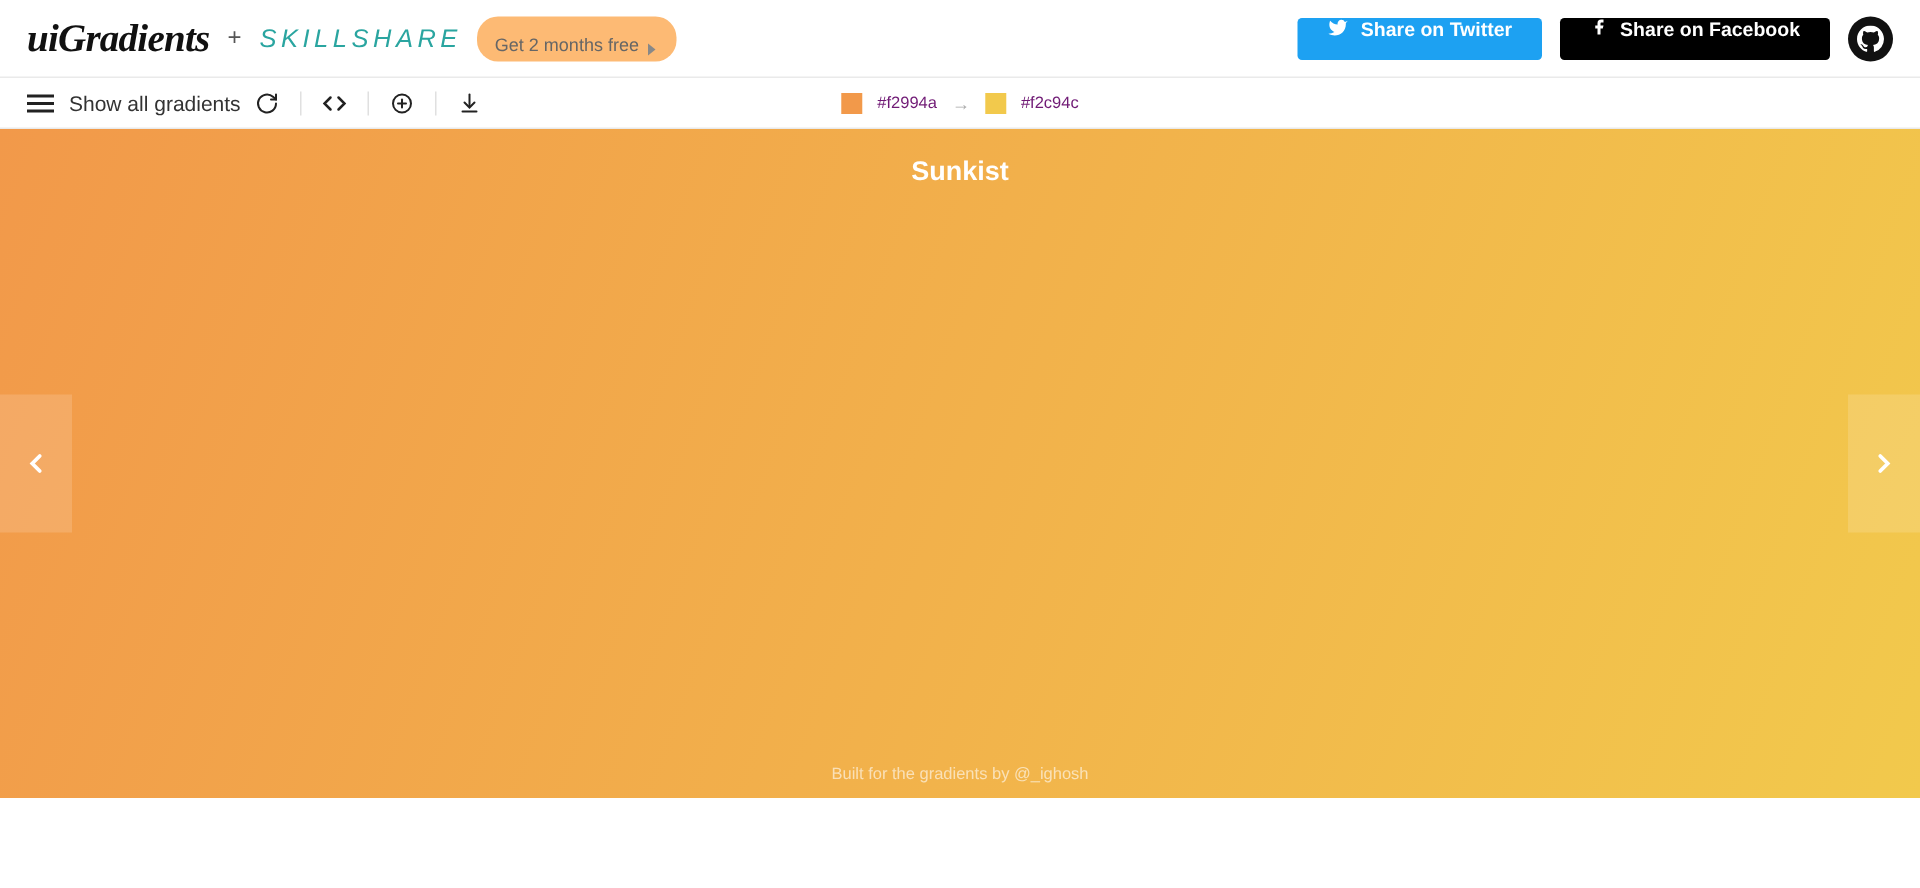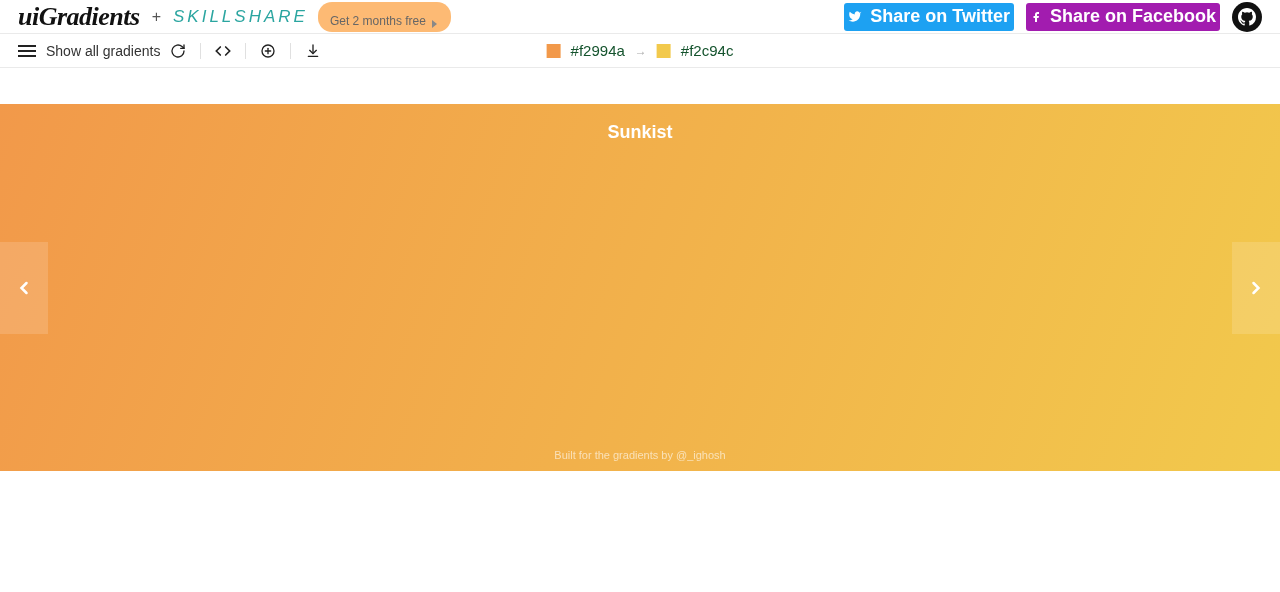--- a/index.html
+++ b/index.html
@@ -4,21 +4,21 @@
 <style>
 * { margin: 0; padding: 0; box-sizing: border-box; }
 body {
   font-family: -apple-system, BlinkMacSystemFont, "Segoe UI", Helvetica, Arial, sans-serif;
   width: 1280px;
   height: 592px;
   overflow: hidden;
   background: #fff;
 }
 .topbar {
-  height: 34px;
+  height: 52px;
   display: flex;
   align-items: center;
   padding: 0 18px;
   border-bottom: 1px solid #eaeaea;
   justify-content: space-between;
 }
 .top-left { display: flex; align-items: center; gap: 10px; }
 .logo {
   font-family: "Brush Script MT", cursive;
   font-style: italic;
@@ -49,32 +49,31 @@
 .promo .caret {
   width: 0; height: 0;
   border-top: 4px solid transparent;
   border-bottom: 4px solid transparent;
   border-left: 5px solid #888;
 }
 .top-right { display: flex; align-items: center; gap: 12px; }
 .share-btn {
   height: 28px;
   display: flex;
-  align-items: center;
   gap: 8px;
-  padding: 0 4px;
-  color: #fff;
-  font-size: 18px;
+  padding: 0 20px;
+  color: #fff;
+  font-size: 13px;
   font-weight: 600;
   border-radius: 3px;
   cursor: pointer;
   border: none;
 }
 .twitter { background: #1da1f2; }
-.facebook { background: #a21caf; }
+.facebook { background: #000000; }
 .gh-circle {
   width: 30px; height: 30px;
   background: #111;
   border-radius: 50%;
   display: flex; align-items: center; justify-content: center;
   color: #fff;
   cursor: pointer;
 }
 .gh-circle svg { fill: #fff; }
 
@@ -86,39 +85,38 @@
   justify-content: flex-start;
   padding: 0 18px;
 }
 .sub-left { display: flex; align-items: center; gap: 10px; cursor: pointer; }
 .hamburger { display: flex; flex-direction: column; gap: 3px; }
 .hamburger span { width: 18px; height: 2px; background: #222; display: block; }
 .showall { font-size: 14px; color: #333; }
 
 .sub-center { display: flex; align-items: center; gap: 10px; position: absolute; left: 50%; transform: translateX(-50%); }
 .swatch { width: 14px; height: 14px; display: inline-block; }
-.hex { font-size: 15px; color: #14532d; }
+.hex { font-size: 11px; color: #701a75; }
 .arrow-right { color: #aaa; font-size: 12px; }
 
 .sub-right { display: flex; align-items: center; gap: 0; }
 .icon-btn {
   width: 36px; height: 26px;
   display: flex; align-items: center; justify-content: center;
   color: #222;
   cursor: pointer;
   position: relative;
 }
 .sep { width: 1px; height: 16px; background: #e0e0e0; margin: 0 4px; }
 
 .gradient-area {
   position: relative;
   width: 100%;
-  height: 367px;
+  height: 446px;
   background: linear-gradient(110deg, #f2994a 0%, #f2c94c 100%);
-  margin-top: 36px;
 }
 .gradient-name {
   position: absolute;
   top: 18px;
   left: 50%;
   transform: translateX(-50%);
   color: #fff;
   font-weight: 600;
   font-size: 18px;
 }

